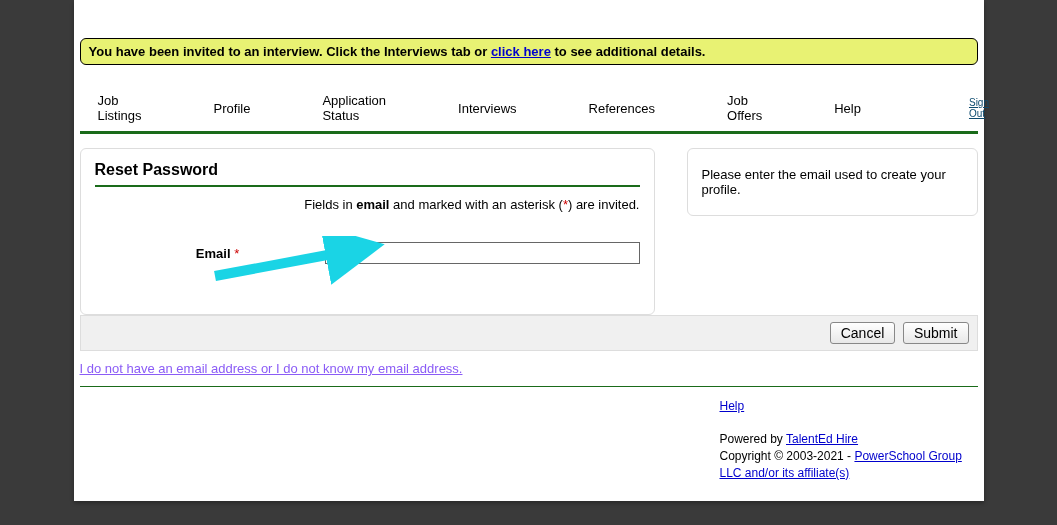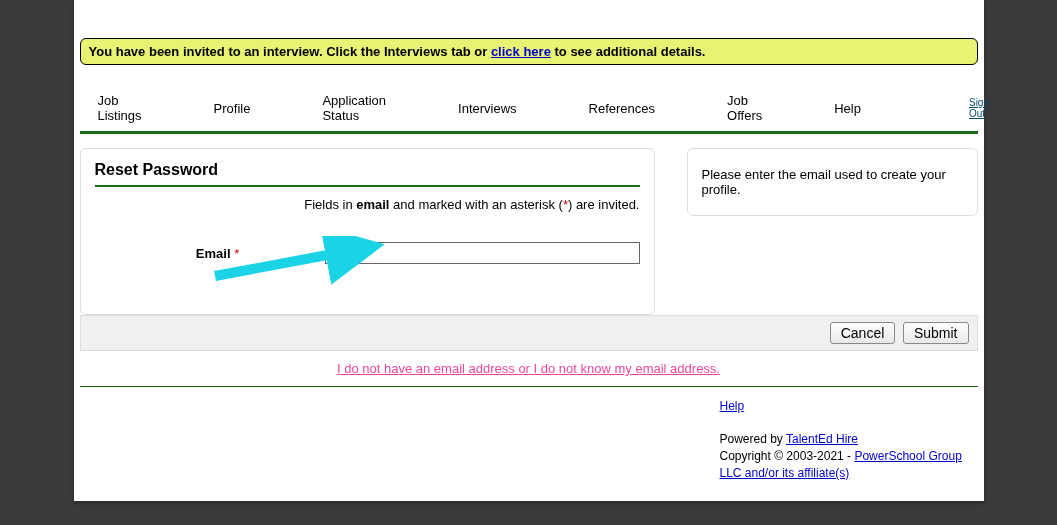--- a/index.html
+++ b/index.html
@@ -129,25 +129,24 @@
       padding: 2px 10px;
       margin-left: 4px;
       border: 1px solid #888;
       border-radius: 3px;
       background: linear-gradient(#fff, #e8e8e8);
       cursor: pointer;
     }
     .below-link {
       display: block;
       margin: 10px 6px 0 6px;
-      color: #ec4899;
-      text-decoration: underline;
-      font-size: 13px;
-      cursor: pointer;
-      text-align: center;
+      color: #8b5cf6;
+      text-decoration: underline;
+      font-size: 13px;
+      cursor: pointer;
     }
     .green-divider {
       border: none;
       border-top: 1px solid #1a6b1a;
       margin: 10px 6px 12px 6px;
     }
     .footer {
       padding: 0 6px 20px 6px;
       font-size: 12px;
     }

